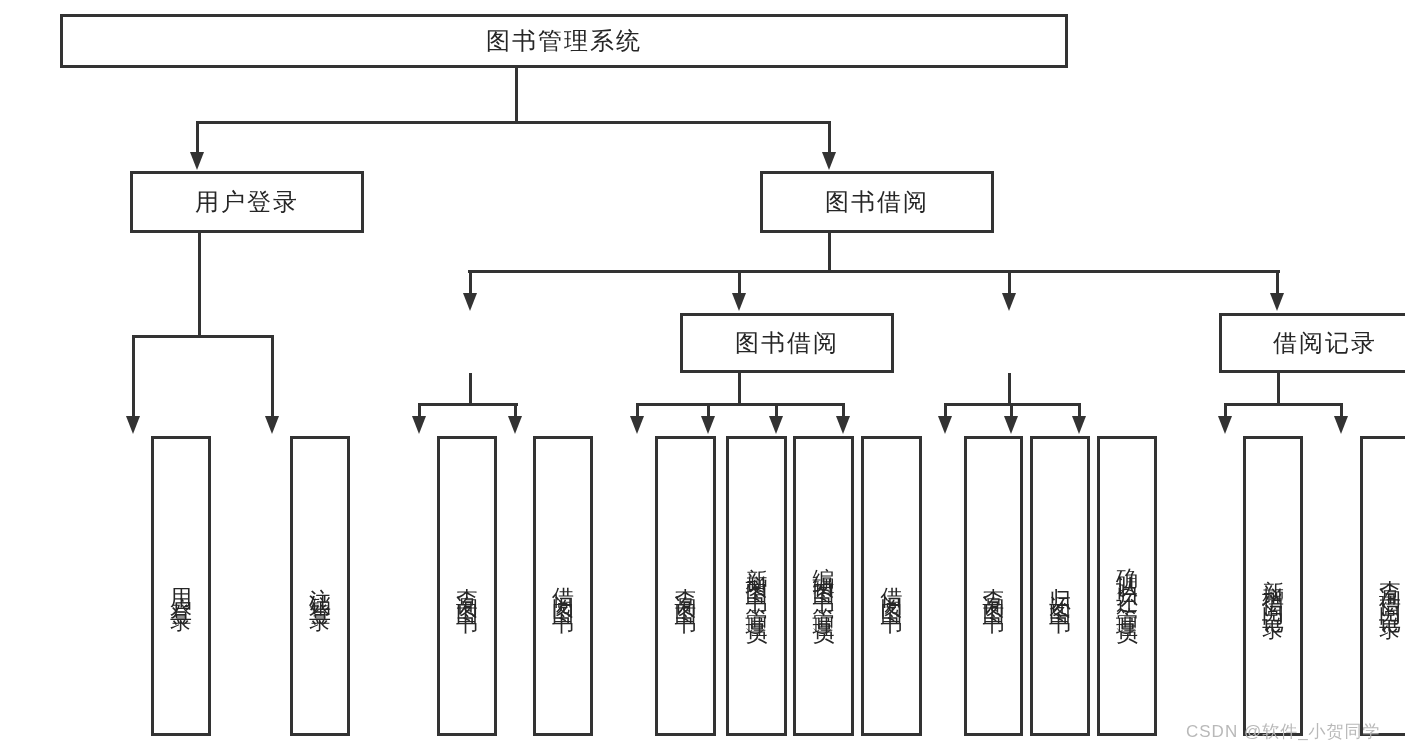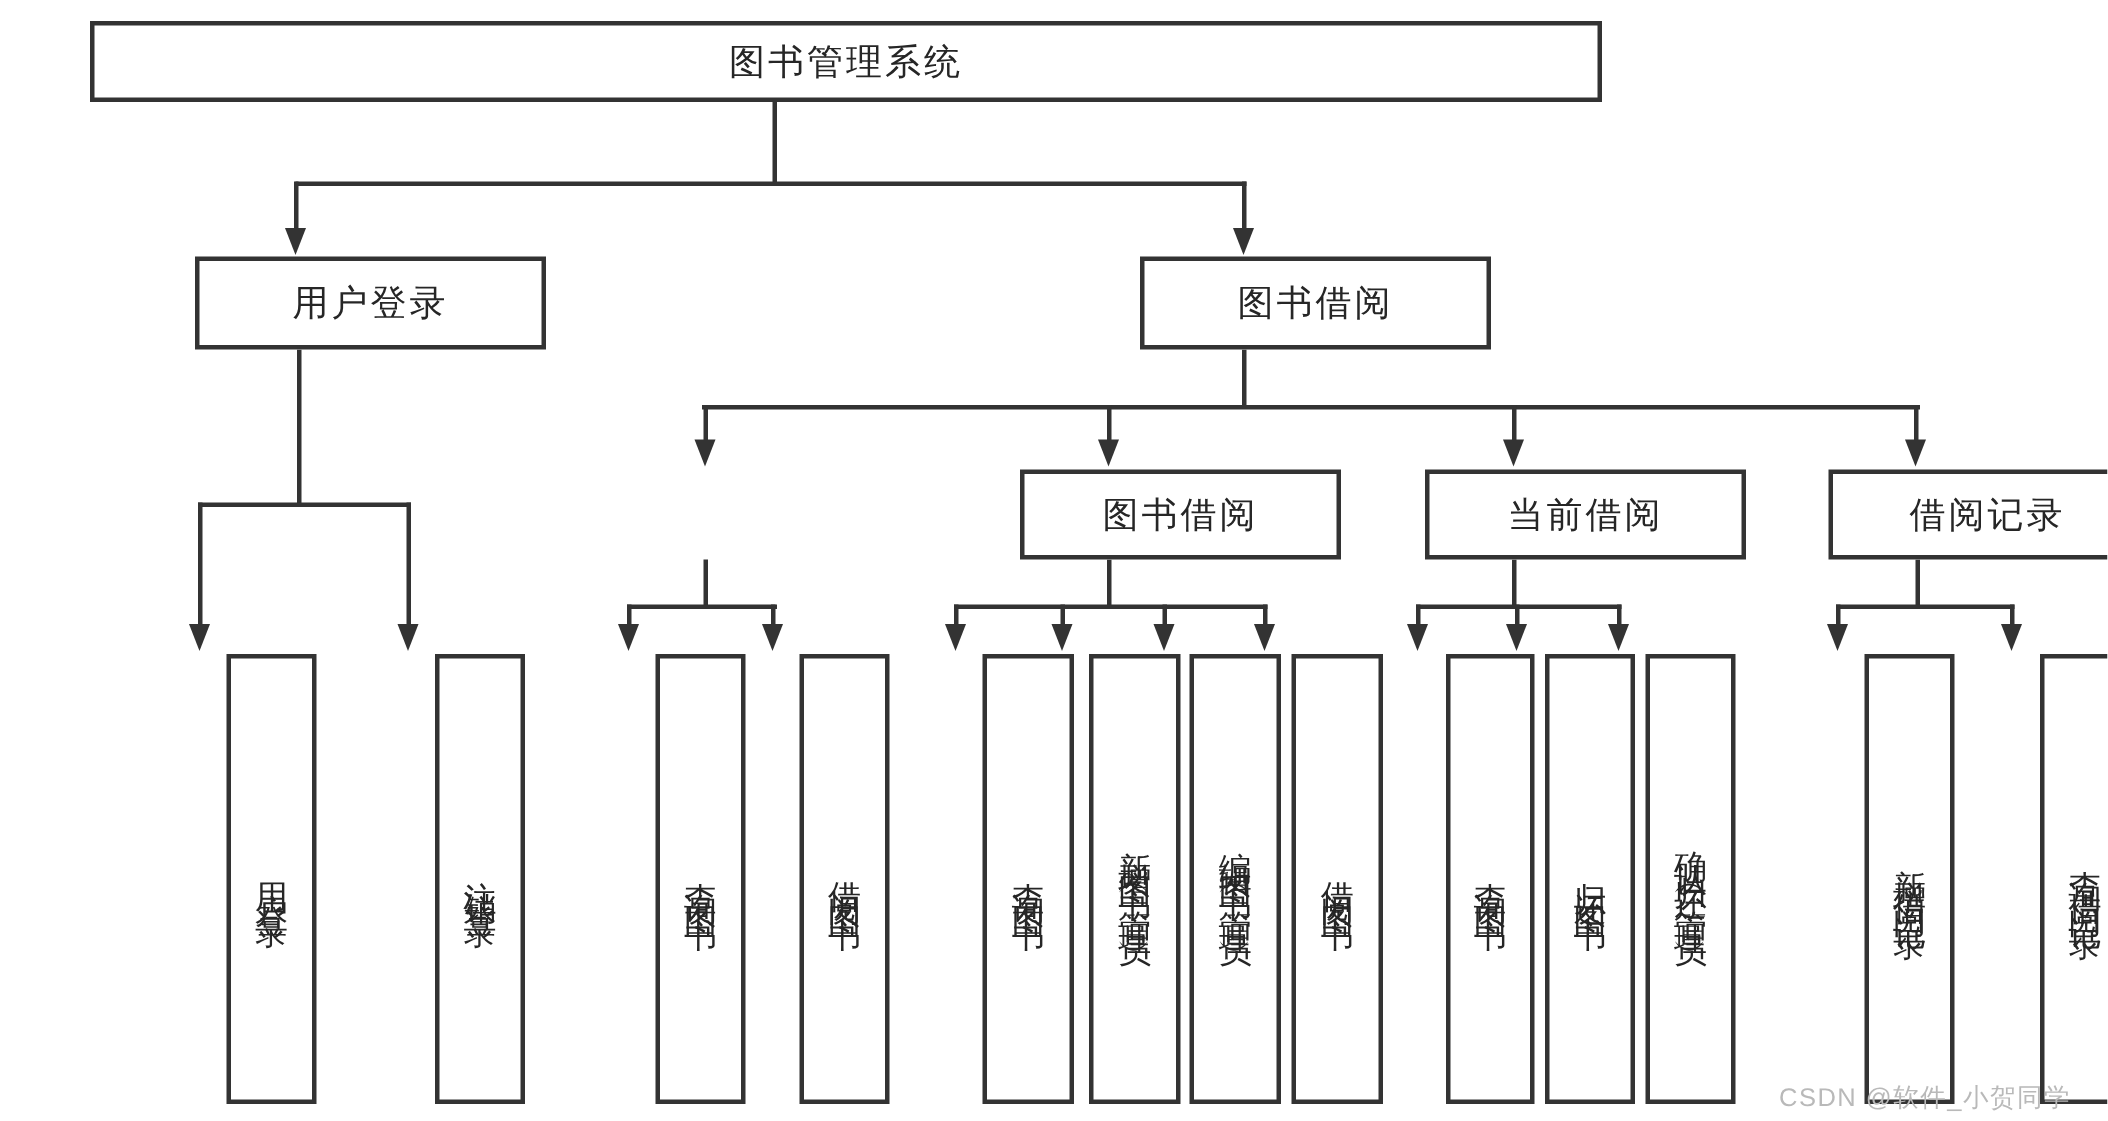--- a/index.html
+++ b/index.html
@@ -126,23 +126,20 @@
   <div class="node hbox" style="left:82px;top:171px;width:234px;height:62px;">
     <span>用户登录</span>
   </div>
   <div class="node hbox" style="left:712px;top:171px;width:234px;height:62px;">
     <span>图书借阅</span>
   </div>
 
   <div class="node hbox" style="left:632px;top:313px;width:214px;height:60px;">
     <span>图书借阅</span>
   </div>
-  <div class="node hbox" style="left:902px;top:313px;width:214px;height:60px;">
-    <span>当前借阅</span>
-  </div>
   <div class="node hbox" style="left:1171px;top:313px;width:212px;height:60px;">
     <span>借阅记录</span>
   </div>
 
   <div class="node vbox" style="left:103px;top:436px;width:60px;height:300px;">
     <span>用户登录</span>
   </div>
   <div class="node vbox" style="left:242px;top:436px;width:60px;height:300px;">
     <span>注销登录</span>
   </div>

